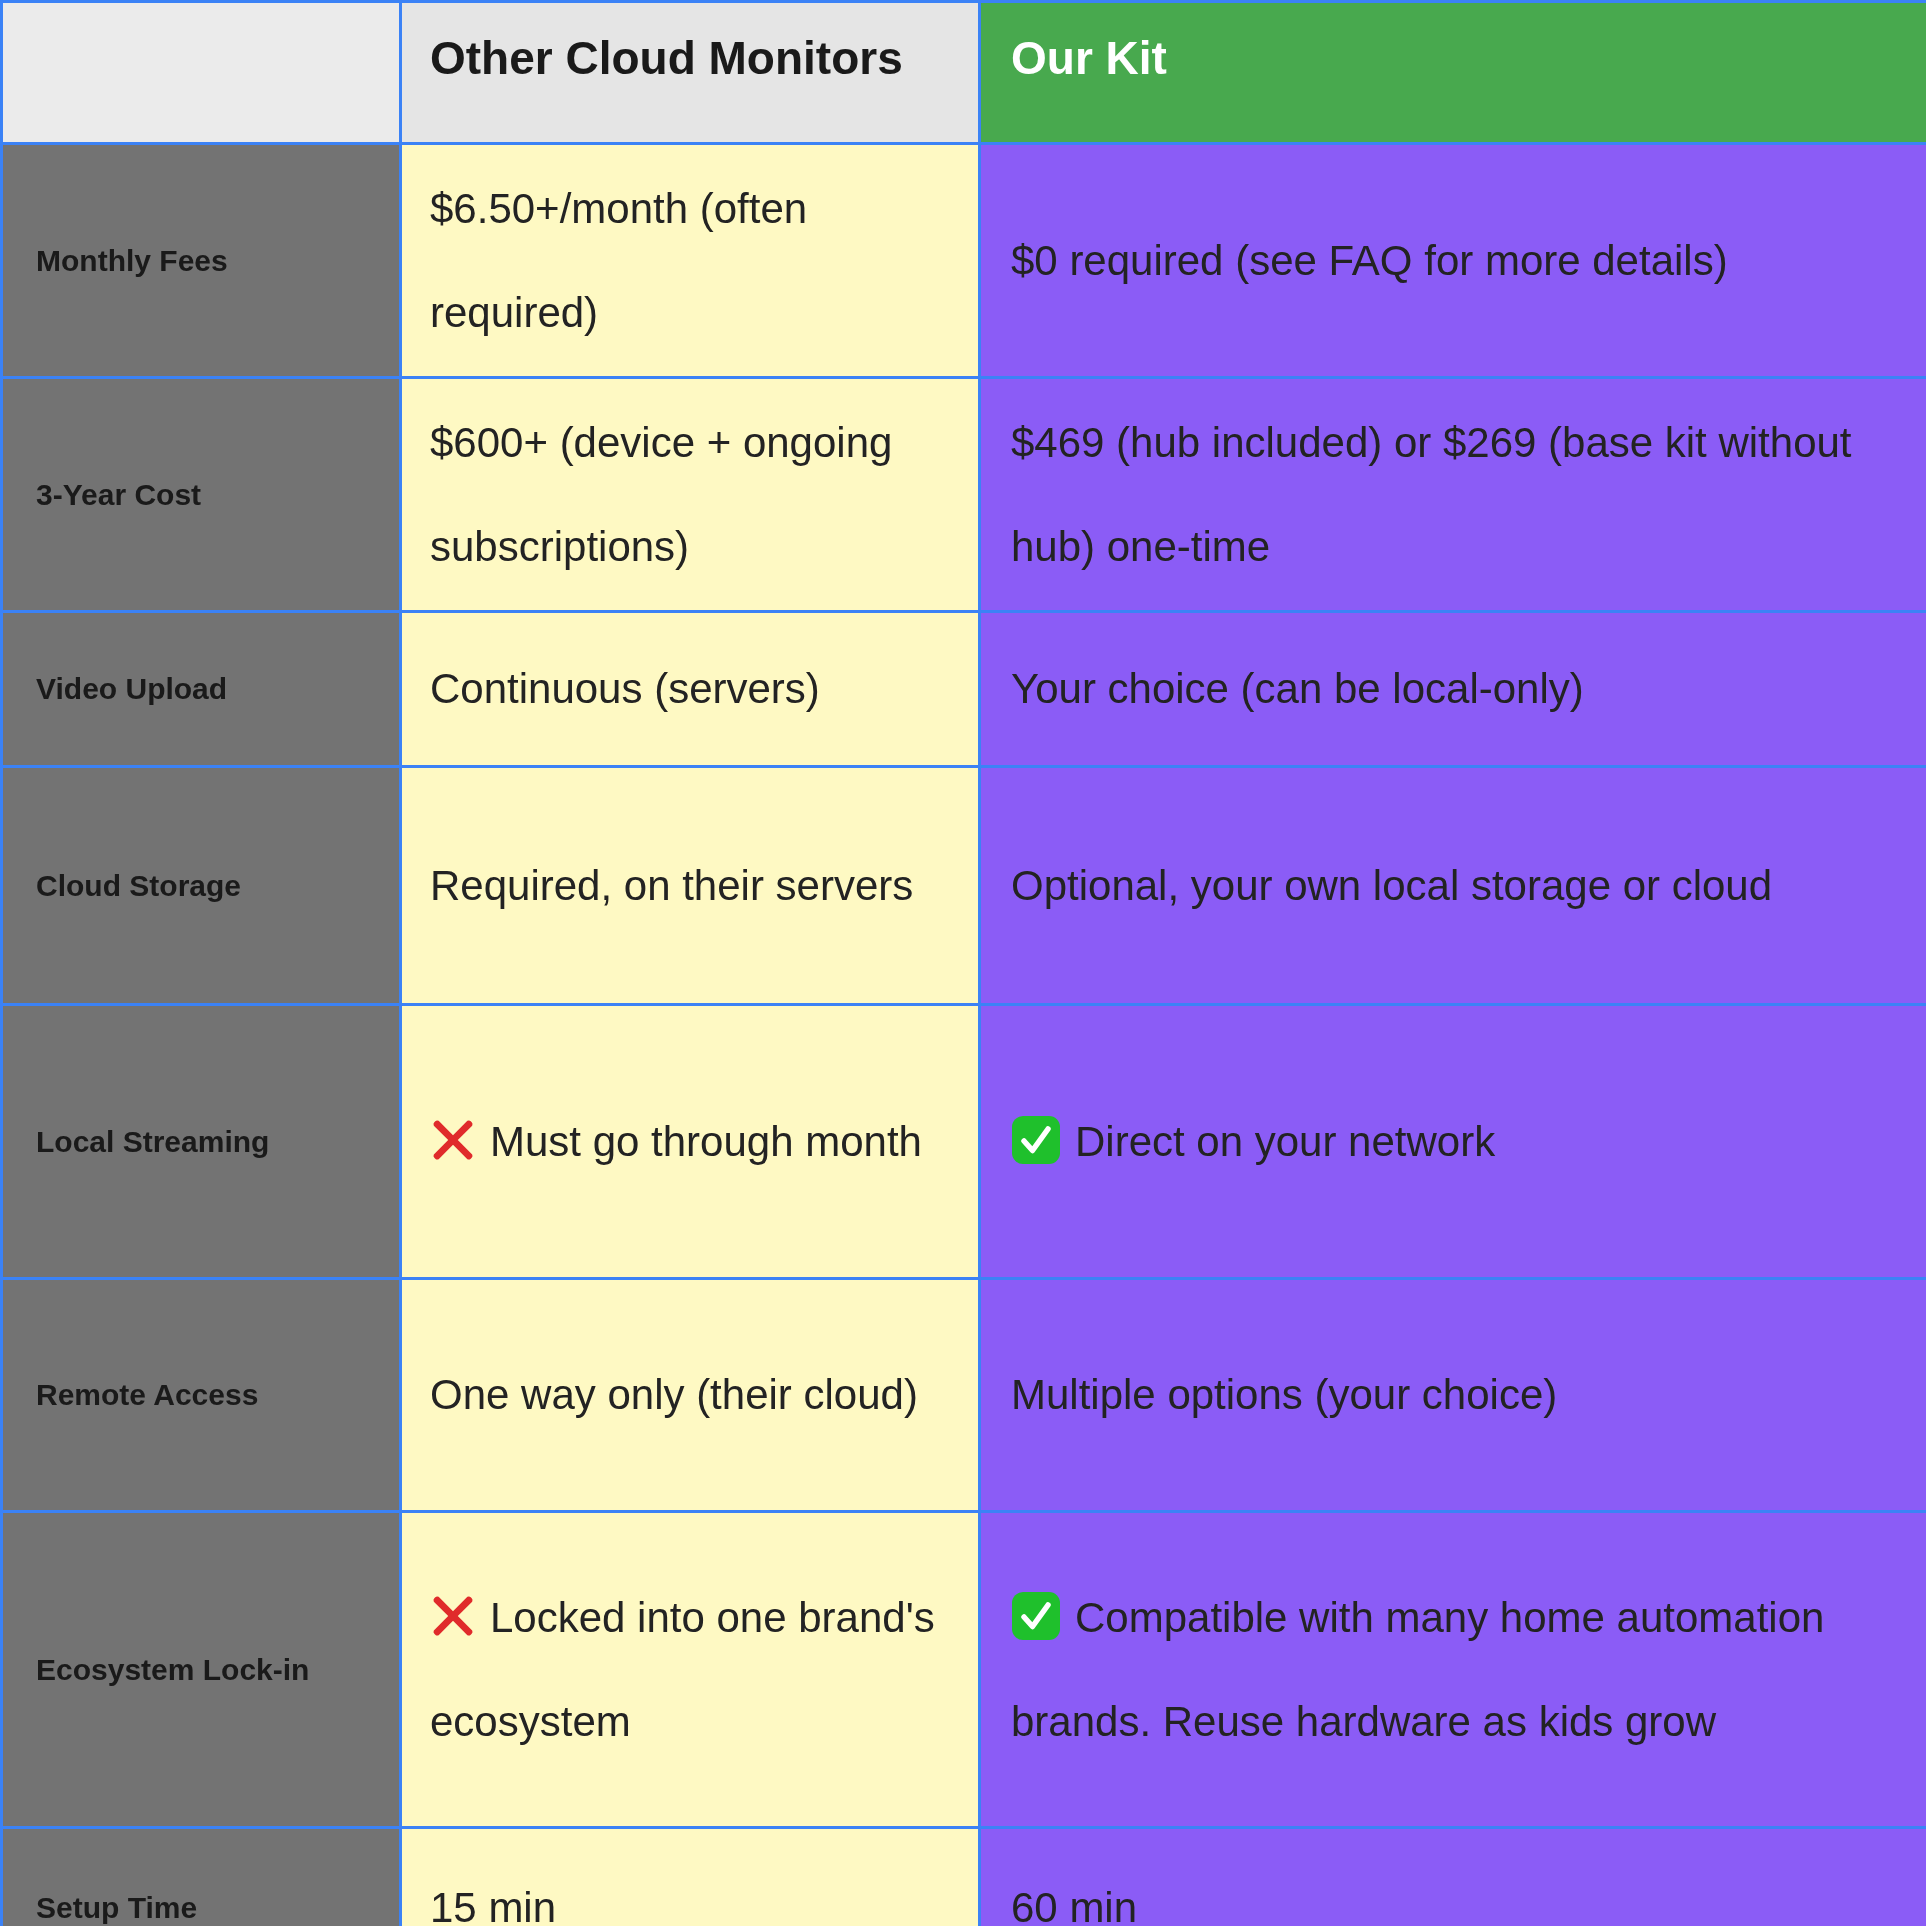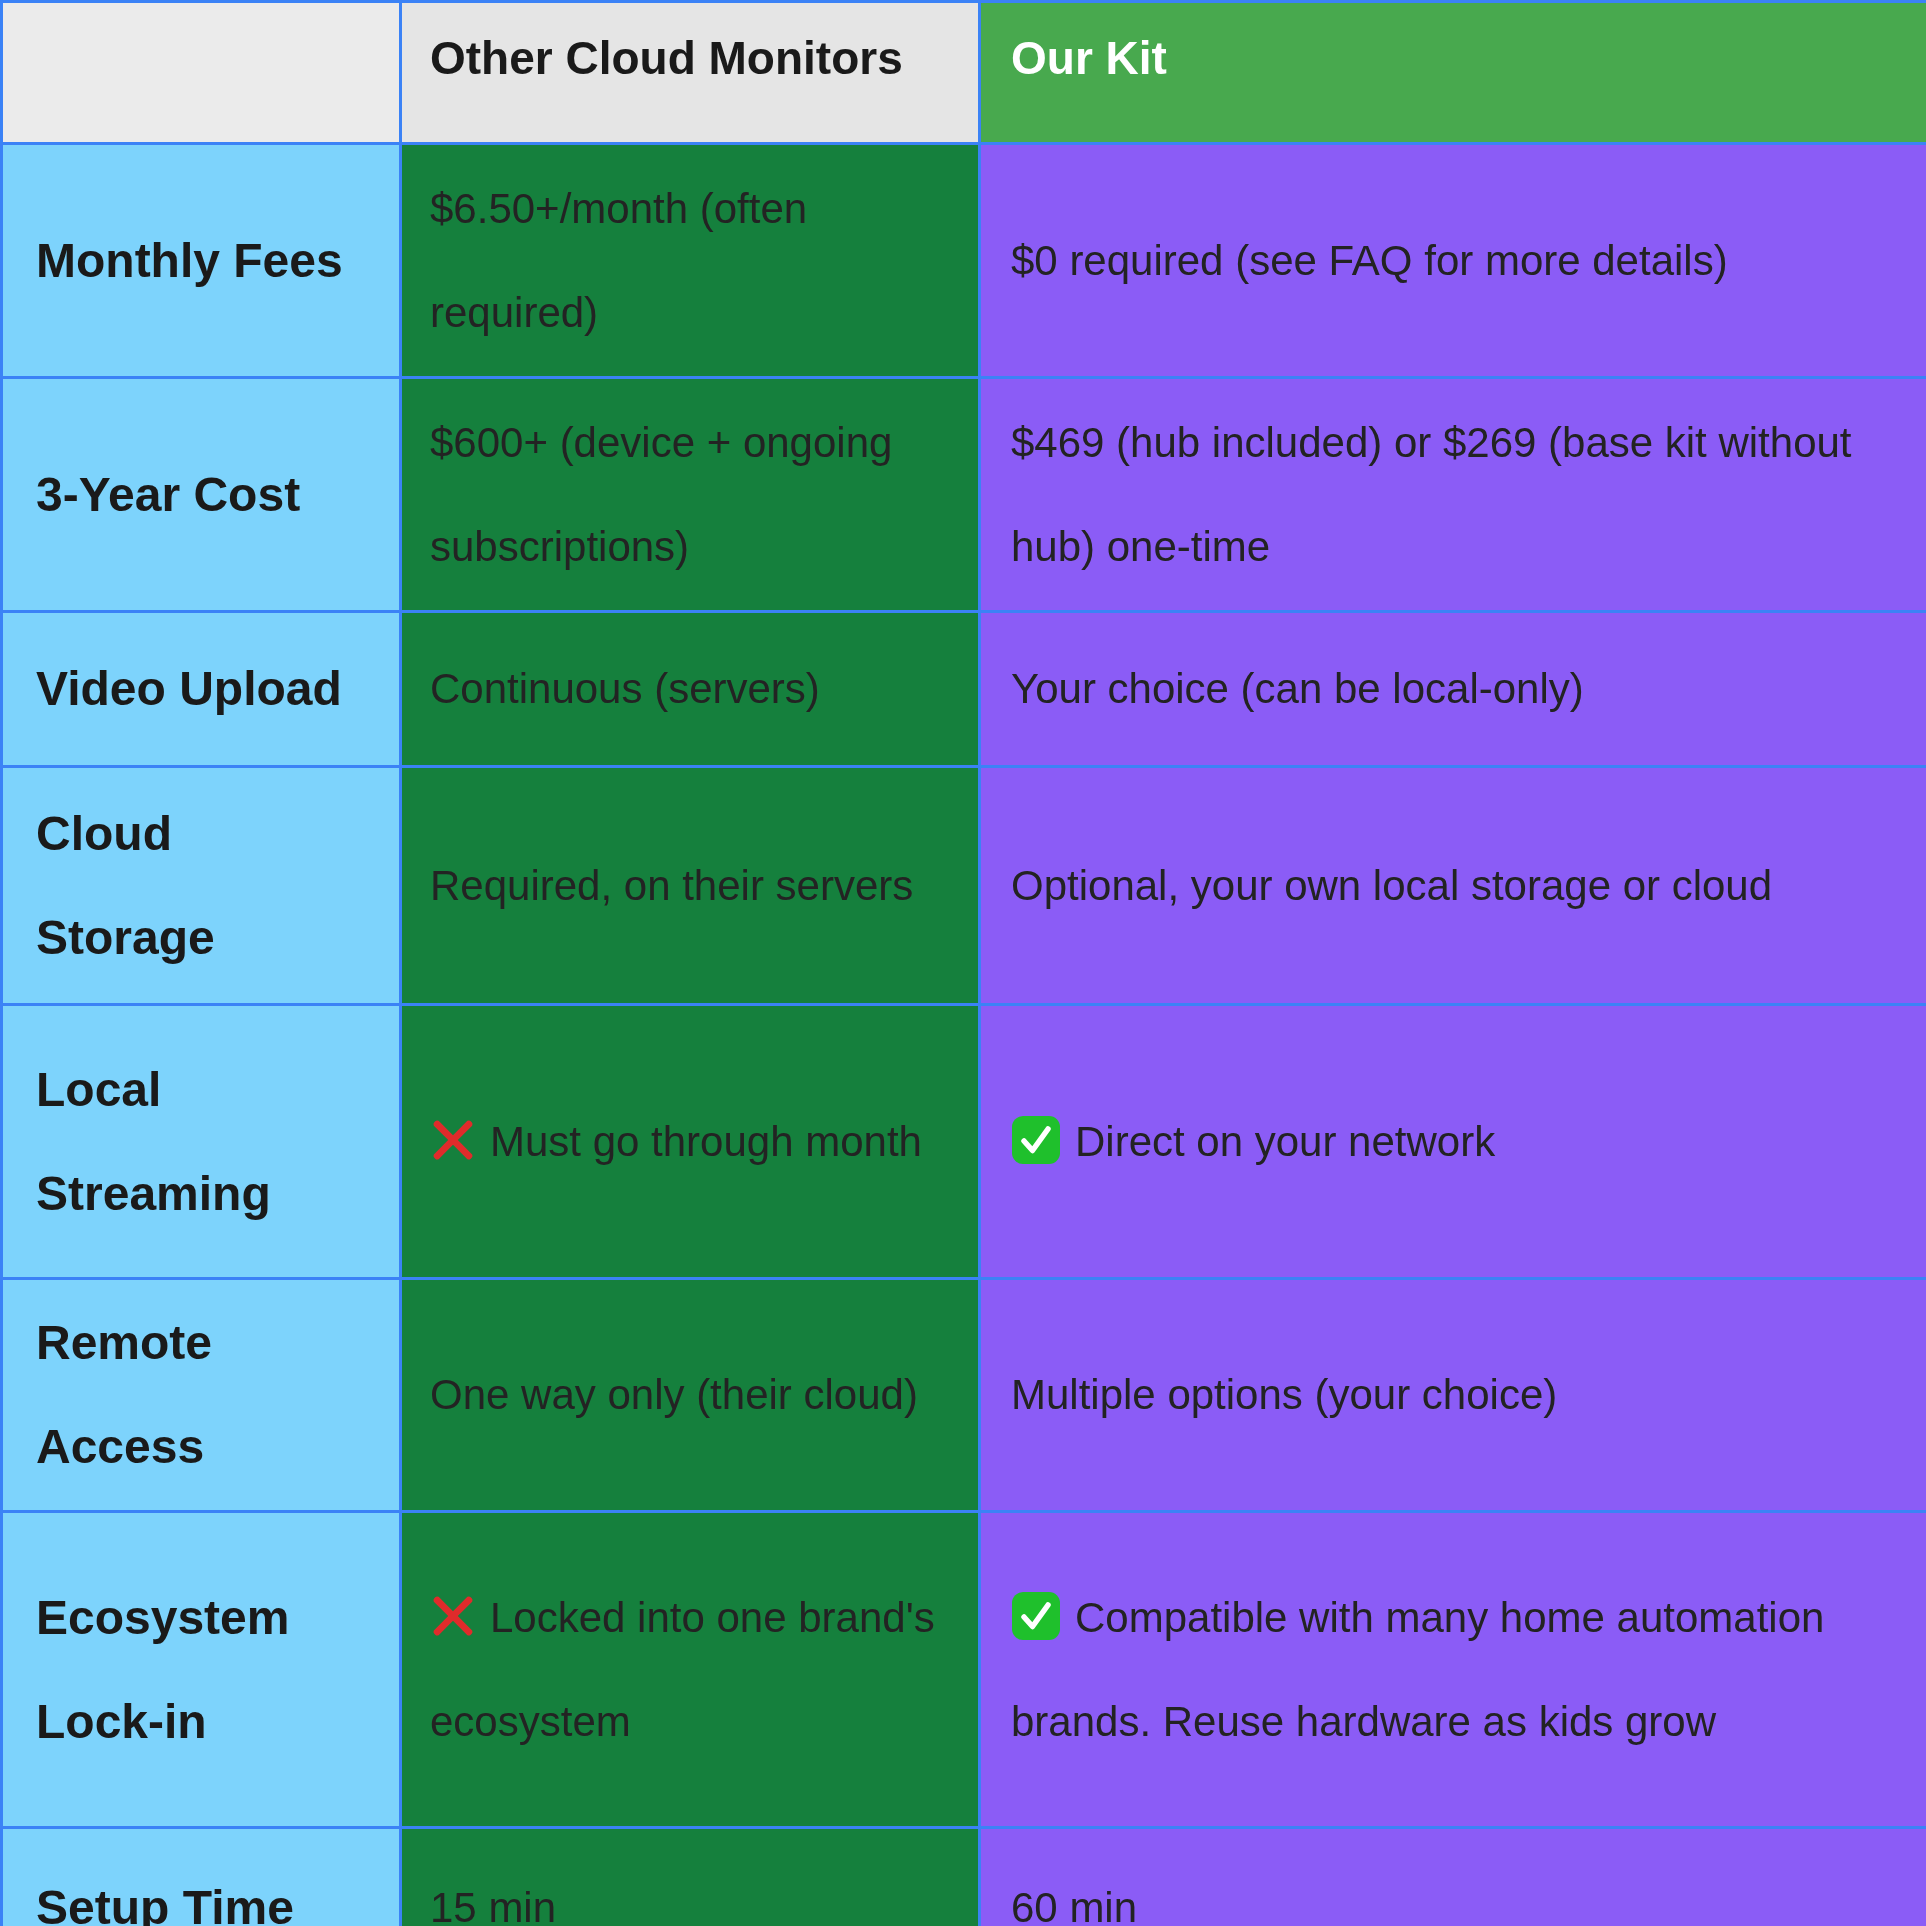--- a/index.html
+++ b/index.html
@@ -35,35 +35,35 @@
     font-size: 46px;
     font-weight: 700;
     line-height: 1.2;
   }
   th.corner   { background: #ebebeb; }
   th.other-h  { background: #e5e5e5; color: #1a1a1a; padding-left: 28px; padding-right: 10px; }
   th.ours-h   { background: #48a94e; color: #ffffff; padding-left: 30px; padding-right: 10px; }
 
   
   tbody th.feat {
-    background: #7dd3fc;
-    font-size: 48px;
+    background: #737373;
+    font-size: 30px;
     font-weight: 700;
     color: #1a1a1a;
     vertical-align: middle;
     padding: 0 40px 0 33px;
     line-height: 104px;
   }
   tbody td {
     font-size: 42px;
     vertical-align: middle;
     line-height: 104px;
   }
   td.other {
-    background: #15803d;
+    background: #fef9c3;
     padding: 0 20px 0 28px;
   }
   td.ours {
     background: #8b5cf6;
     padding: 0 72px 0 30px;
   }
 
   
   tr.r1 { height: 234px; }
   tr.r2 { height: 234px; }

